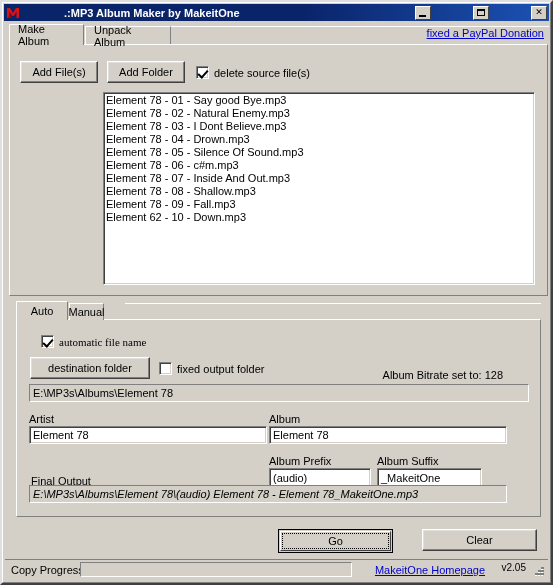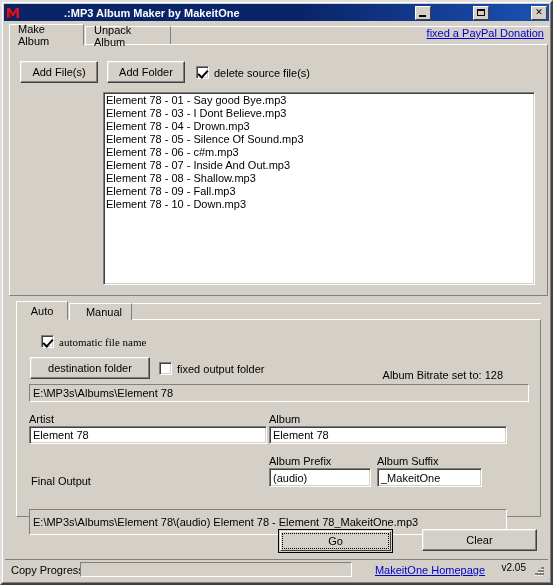--- a/index.html
+++ b/index.html
@@ -288,21 +288,21 @@
   #lbl-album  { left: 252px; top: 93px; }
   #in-artist  { position: absolute; left: 12px;  top: 106px; width: 238px; height: 18px; }
   #in-album   { position: absolute; left: 252px; top: 106px; width: 238px; height: 18px; }
 
   #lbl-prefix { left: 252px; top: 135px; }
   #lbl-suffix { left: 360px; top: 135px; }
   #in-prefix  { position: absolute; left: 252px; top: 148px; width: 102px; height: 19px; }
   #in-suffix  { position: absolute; left: 360px; top: 148px; width: 105px; height: 19px; }
 
   #lbl-final  { left: 14px; top: 155px; }
-  #finalout-box { position: absolute; left: 12px; top: 189px; width: 478px; height: 26px; }
+  #finalout-box { position: absolute; left: 12px; top: 165px; width: 478px; height: 18px; font-style: italic; }
 
   
   #btn-go {
     position: absolute; left: 276px; top: 527px;
     width: 115px; height: 24px;
     box-sizing: border-box;
     border: 1px solid #000000;
     background: #d4d0c8;
     display: flex; align-items: center; justify-content: center;
     padding: 0;
@@ -416,36 +416,37 @@
       <span>Add Folder</span>
     </div>
 
     <label class="chk-row" id="chk-delete-source">
       <span class="chkbox checked"></span>
       <span>delete source file(s)</span>
     </label>
 
     <div id="filelist">
       <div class="file-item">Element 78 - 01 - Say good Bye.mp3</div>
+      <div class="file-item">Element 78 - 02 - Natural Enemy.mp3</div>
       <div class="file-item">Element 78 - 03 - I Dont Believe.mp3</div>
       <div class="file-item">Element 78 - 04 - Drown.mp3</div>
       <div class="file-item">Element 78 - 05 - Silence Of Sound.mp3</div>
       <div class="file-item">Element 78 - 06 - c#m.mp3</div>
       <div class="file-item">Element 78 - 07 - Inside And Out.mp3</div>
       <div class="file-item">Element 78 - 08 - Shallow.mp3</div>
       <div class="file-item">Element 78 - 09 - Fall.mp3</div>
-      <div class="file-item">Element 78 - 10 - Down.mp3</div>
+      <div class="file-item">Element 62 - 10 - Down.mp3</div>
     </div>
   </div>
 
   <div id="subtabs">
     <div class="stab active" style="left:0; width:52px;">
       <span>Auto</span>
     </div>
-    <div class="stab inactive" style="left:53px; width:63px;justify-content:flex-end;">
+    <div class="stab inactive" style="left:53px; width:35px;">
       <span>Manual</span>
     </div>
     <div style="position:absolute; left:109px; top:1px; width:416px; height:16px; border-top:1px solid #ffffff; box-sizing:border-box;"></div>
   </div>
 
   <div id="panel-auto">
 
     <label class="chk-row" id="chk-autoname">
       <span class="chkbox checked"></span>
       <span>automatic file name</span>

